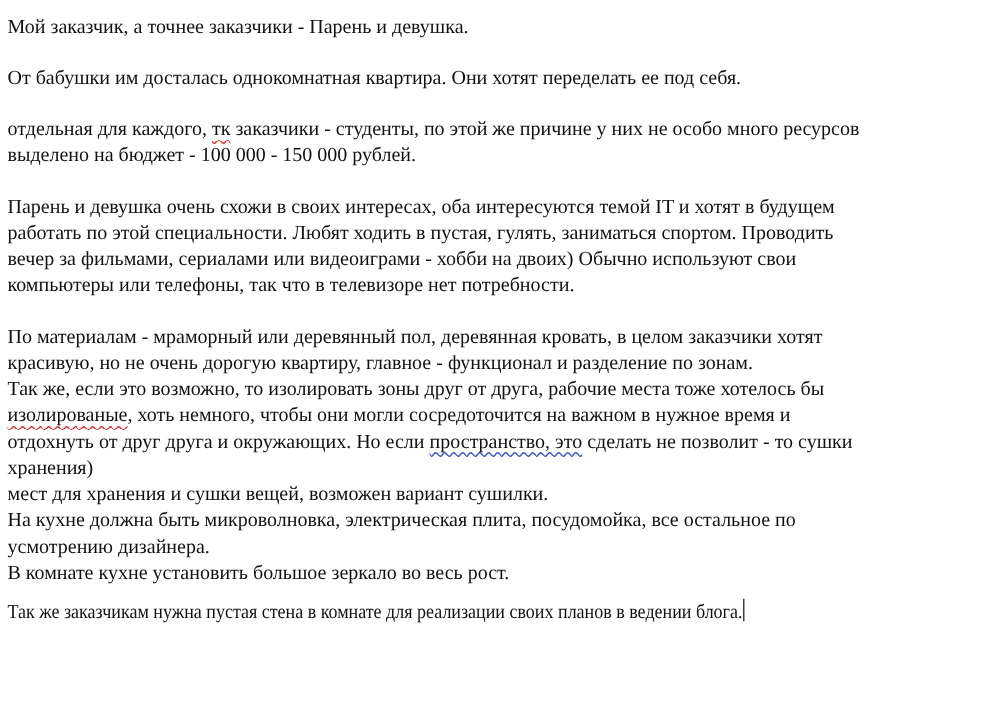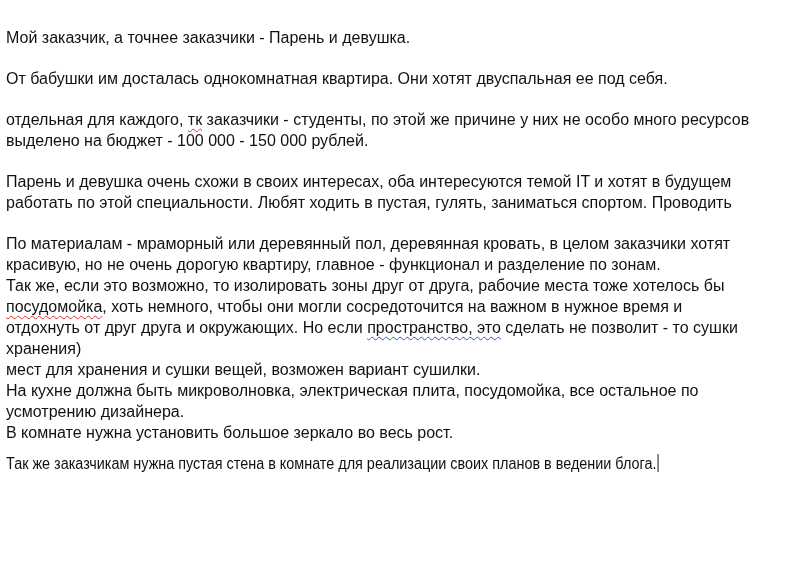--- a/index.html
+++ b/index.html
@@ -2,22 +2,22 @@
 <html><head>
 <meta charset="utf-8">
 <style>
   html, body { margin: 0; padding: 0; background: #ffffff; }
   body {
     width: 799px; height: 580px; overflow: hidden; position: relative;
     font-family: "Liberation Sans", sans-serif;
     color: #111111;
   }
   .doc {
-    position: absolute; left: 6px; top: 27px; width: 790px;
-    font-size: 16px; line-height: 21px;
+    position: absolute; left: 6px; top: 11px; width: 790px;
+    font-size: 16px; line-height: 21px; font-family: Liberation Serif, serif;
   }
   .line { white-space: nowrap; height: 21px; }
   .gap { height: 20px; }
   .gap-small { height: 10px; }
   .spell-red {
     text-decoration: underline wavy #e0302a;
     text-decoration-thickness: 1px;
     text-underline-offset: 3px;
     margin-top: 10px;
   }
@@ -37,43 +37,45 @@
     display: inline-block; width: 1px; height: 18px; background: #000;
     vertical-align: -3px; margin-left: 1px;
   }
 </style>
 </head>
 <body>
 
 <div class="doc">
   <div class="line">Мой заказчик, а точнее заказчики - Парень и девушка.</div>
   <div class="gap"></div>
-  <div class="line">От бабушки им досталась однокомнатная квартира. Они хотят двуспальная ее под себя.</div>
+  <div class="line">От бабушки им досталась однокомнатная квартира. Они хотят переделать ее под себя.</div>
   <div class="gap"></div>
 
   <div>
     <div class="line"><span>отдельная для каждого, </span><span class="spell-red">тк</span><span> заказчики - студенты, по этой же причине у них не особо много ресурсов</span></div>
     <div class="line">выделено на бюджет - 100 000 - 150 000 рублей.</div>
   </div>
   <div class="gap"></div>
 
   <div>
     <div class="line">Парень и девушка очень схожи в своих интересах, оба интересуются темой IT и хотят в будущем</div>
     <div class="line">работать по этой специальности. Любят ходить в пустая, гулять, заниматься спортом. Проводить</div>
+    <div class="line">вечер за фильмами, сериалами или видеоиграми - хобби на двоих) Обычно используют свои</div>
+    <div class="line">компьютеры или телефоны, так что в телевизоре нет потребности.</div>
   </div>
   <div class="gap"></div>
 
   <div>
     <div class="line">По материалам - мраморный или деревянный пол, деревянная кровать, в целом заказчики хотят</div>
     <div class="line">красивую, но не очень дорогую квартиру, главное - функционал и разделение по зонам.</div>
     <div class="line">Так же, если это возможно, то изолировать зоны друг от друга, рабочие места тоже хотелось бы</div>
-    <div class="line"><span class="spell-red">посудомойка</span><span>, хоть немного, чтобы они могли сосредоточится на важном в нужное время и</span></div>
+    <div class="line"><span class="spell-red">изолированые</span><span>, хоть немного, чтобы они могли сосредоточится на важном в нужное время и</span></div>
     <div class="line"><span>отдохнуть от друг друга и окружающих. Но если </span><span class="spell-blue">пространство, это</span><span> сделать не позволит - то сушки</span></div>
     <div class="line">хранения)</div>
     <div class="line">мест для хранения и сушки вещей, возможен вариант сушилки.</div>
     <div class="line">На кухне должна быть микроволновка, электрическая плита, посудомойка, все остальное по</div>
     <div class="line">усмотрению дизайнера.</div>
-    <div class="line">В комнате нужна установить большое зеркало во весь рост.</div>
+    <div class="line">В комнате кухне установить большое зеркало во весь рост.</div>
   </div>
   <div class="gap-small"></div>
 
   <div class="line"><span class="last"><span>Так же заказчикам нужна пустая стена в комнате для реализации своих планов в ведении блога.</span><span class="caret"></span></span></div>
 </div>
 
 </body></html>

